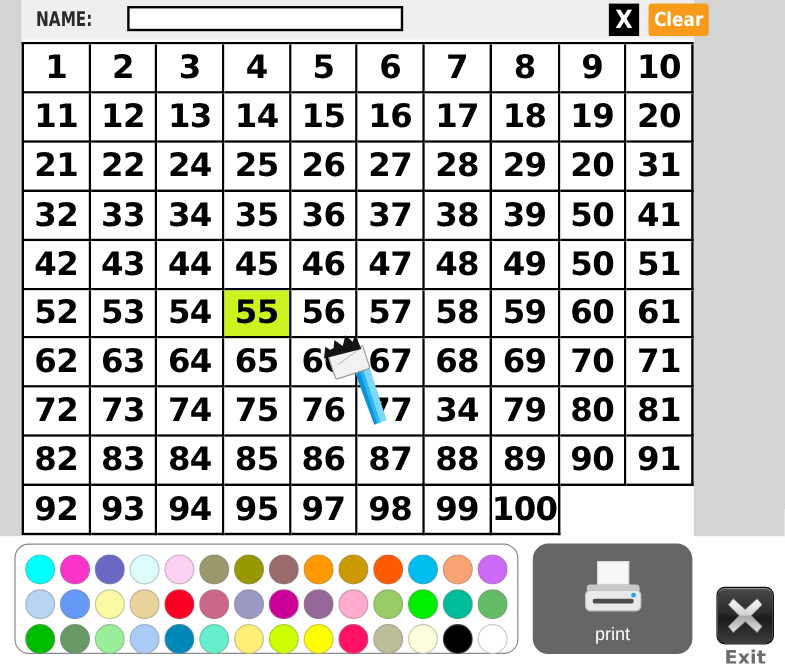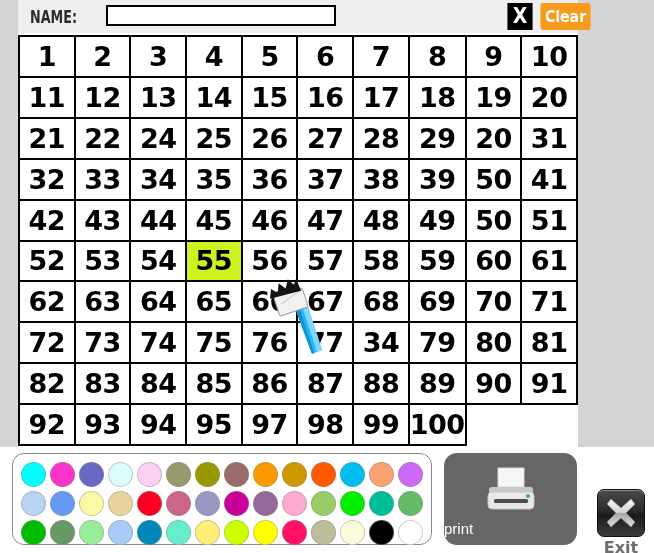--- a/index.html
+++ b/index.html
@@ -166,21 +166,21 @@
     position: absolute;
     left: 444px; top: 6px;
     width: 133px; height: 92px;
     background: #666666;
     border-radius: 13px;
     cursor: pointer;
   }
   #print-label {
     position: absolute;
     left: 0; right: 0; bottom: 8px;
-    text-align: left;
+    text-align: center;
     color: #ffffff;
     font-family: "Liberation Sans", sans-serif;
     font-size: 15px;
     margin-top: 48px;
   }
   #printer-icon {
     position: absolute;
     left: 50%; top: 13px;
     transform: translateX(-50%);
   }

